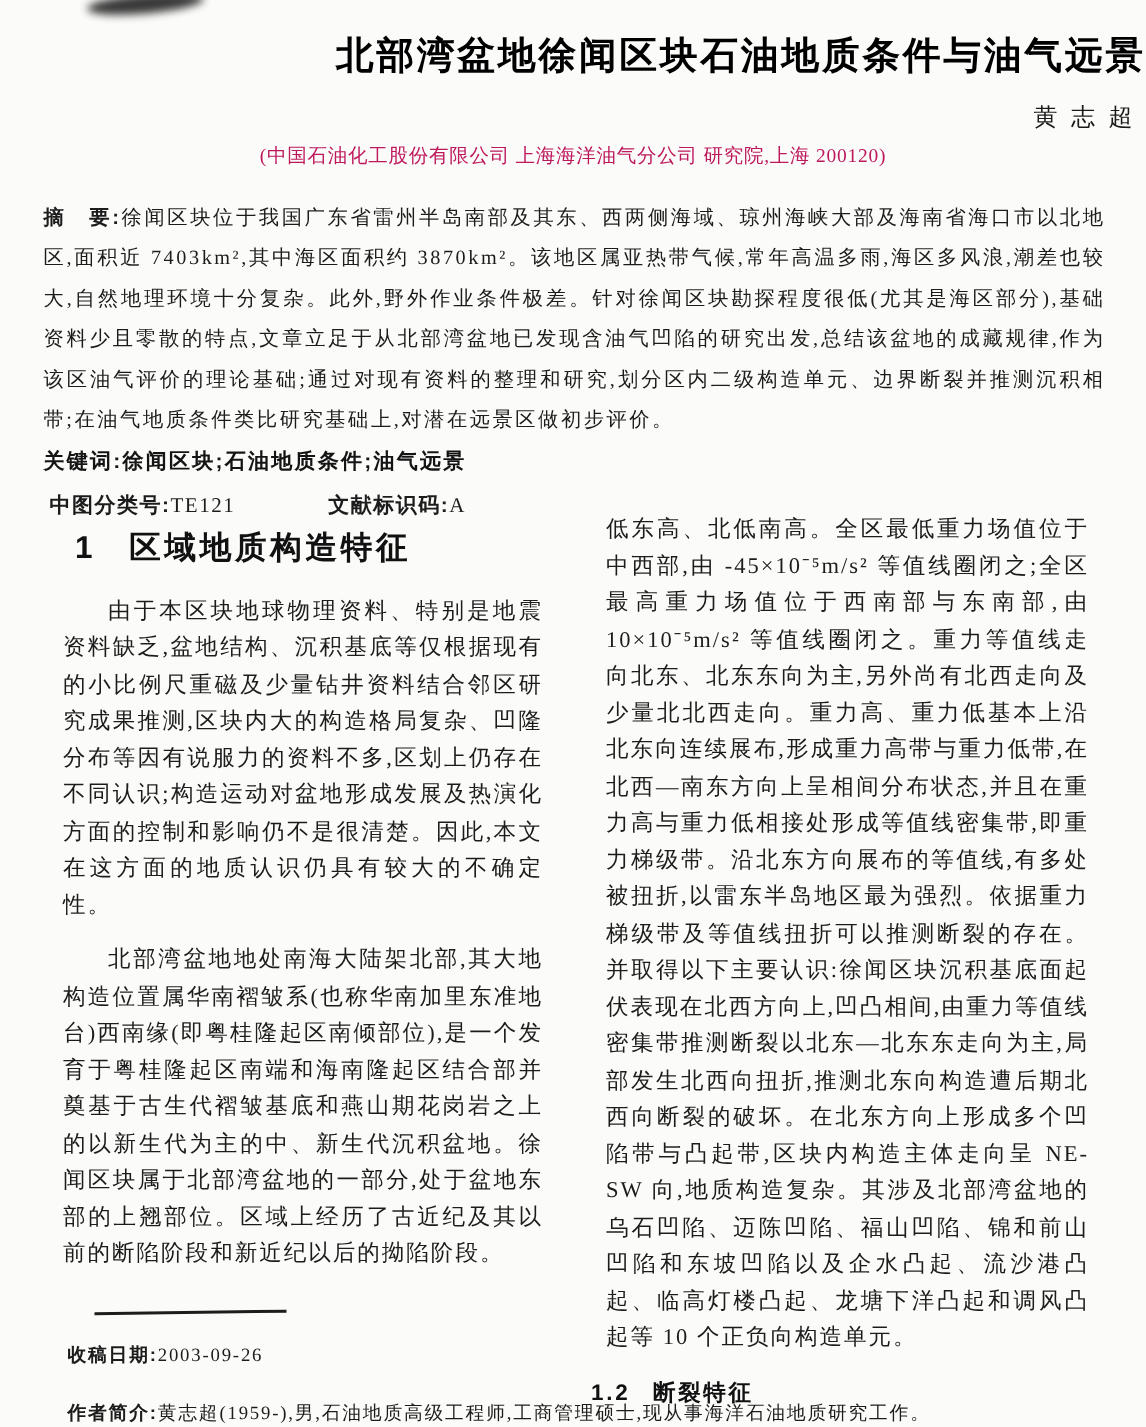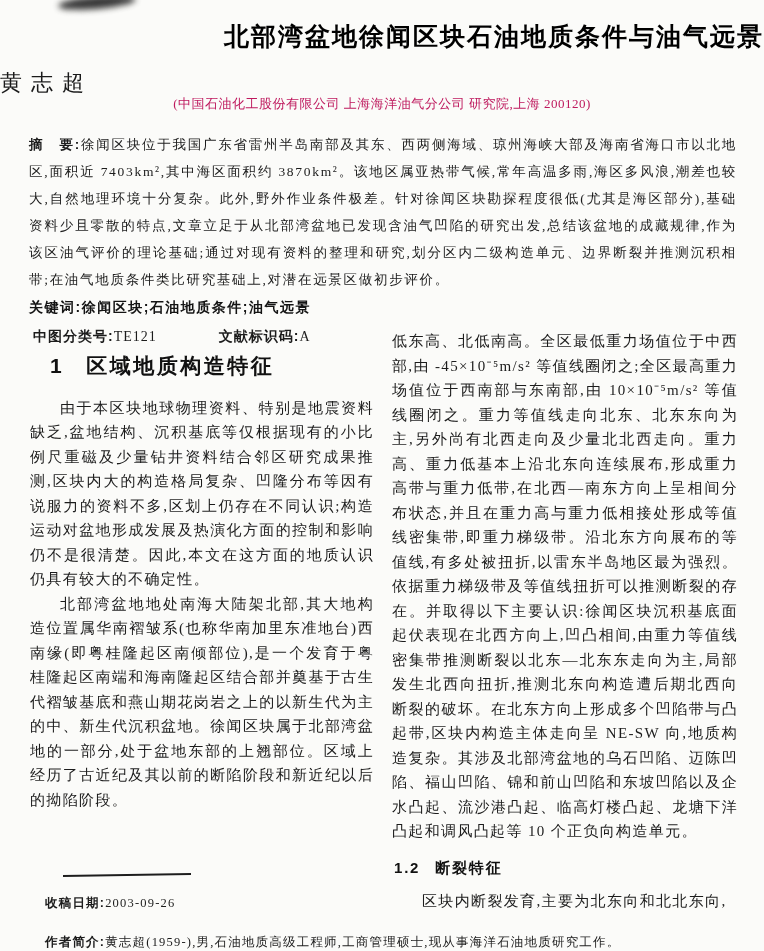--- a/index.html
+++ b/index.html
@@ -26,21 +26,21 @@
   .title {
     position: absolute; top: 20px; left: 0; right: 0;
     margin: 0; text-align: right;
     font-family: "Liberation Sans", sans-serif;
     font-size: 25px; font-weight: 700; letter-spacing: 2px;
     color: #000000;
     padding-left: 12px;
   }
   .author {
     position: absolute; top: 68px; left: 0; right: 0;
-    text-align: left; font-size: 22px; letter-spacing: 9px;
+    text-align: right; font-size: 16px; letter-spacing: 9px;
     color: #1a1a1a;
   }
   .affiliation {
     position: absolute; top: 95px; left: 0; right: 0;
     text-align: center; font-size: 13px; letter-spacing: .5px;
     color: #be185d;
   }
 
   .frontmatter { position: absolute; top: 131px; left: 29px; width: 708px; }
   .abstract {
@@ -54,21 +54,21 @@
     font-weight: 700; font-family: "Liberation Sans", sans-serif;
     color: #141414;
   }
   .clc { margin: 4px; font-size: 14px; line-height: 25px; letter-spacing: 1px; }
   .clc .val { font-weight: 400; font-family: "Liberation Serif", serif; }
   .clc .gap { display: inline-block; width: 62px; }
 
   .col { position: absolute; text-align: justify; font-size: 15px; line-height: 24.5px; letter-spacing: 1.35px; }
   .col-left  { top: 338px; left: 30px;  width: 344px; }
   .col-right { top: 329px; left: 392px; width: 346px; }
-  .col p { margin: 0; }
+  .col p { margin: 12px; }
   .indent { text-indent: 2em; }
 
   .sec-h1 {
     display: flex; gap: 22px; align-items: baseline;
     margin: 16px 0 17px 20px;
     font-family: "Liberation Sans", sans-serif;
     font-size: 21px; font-weight: 700; letter-spacing: 2.5px;
     color: #111;
   }
   .sec-h2 {

